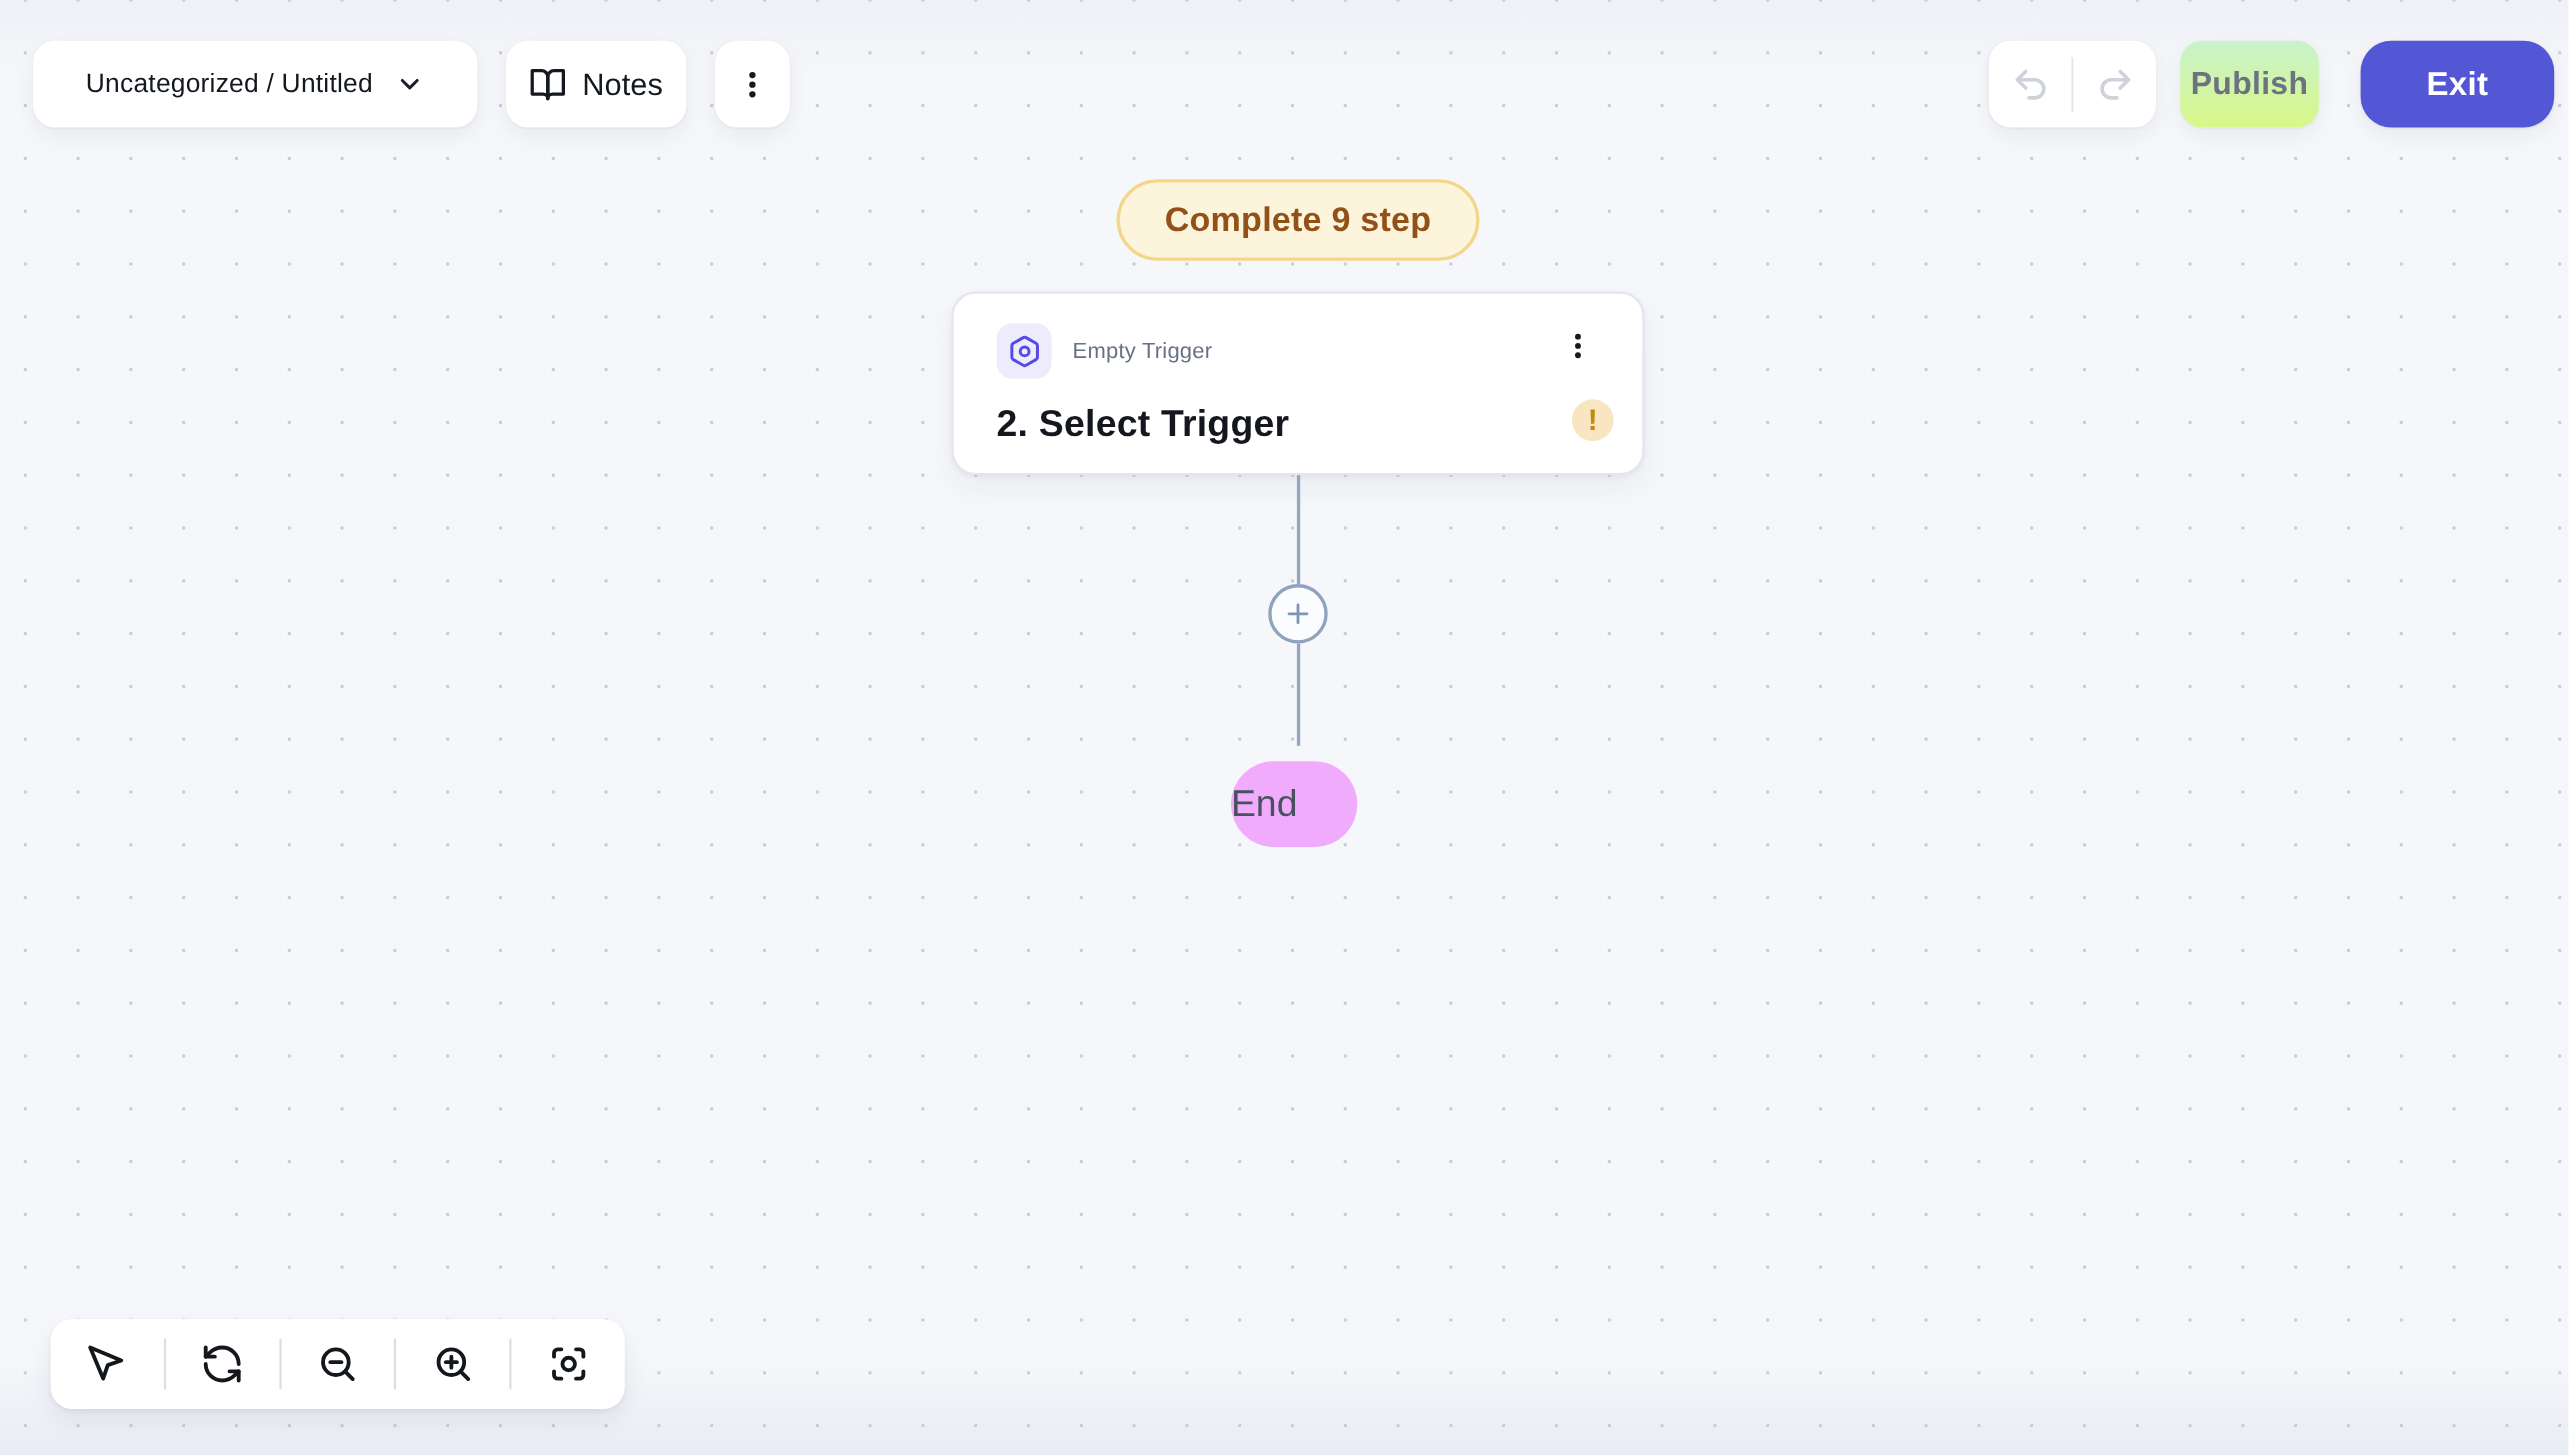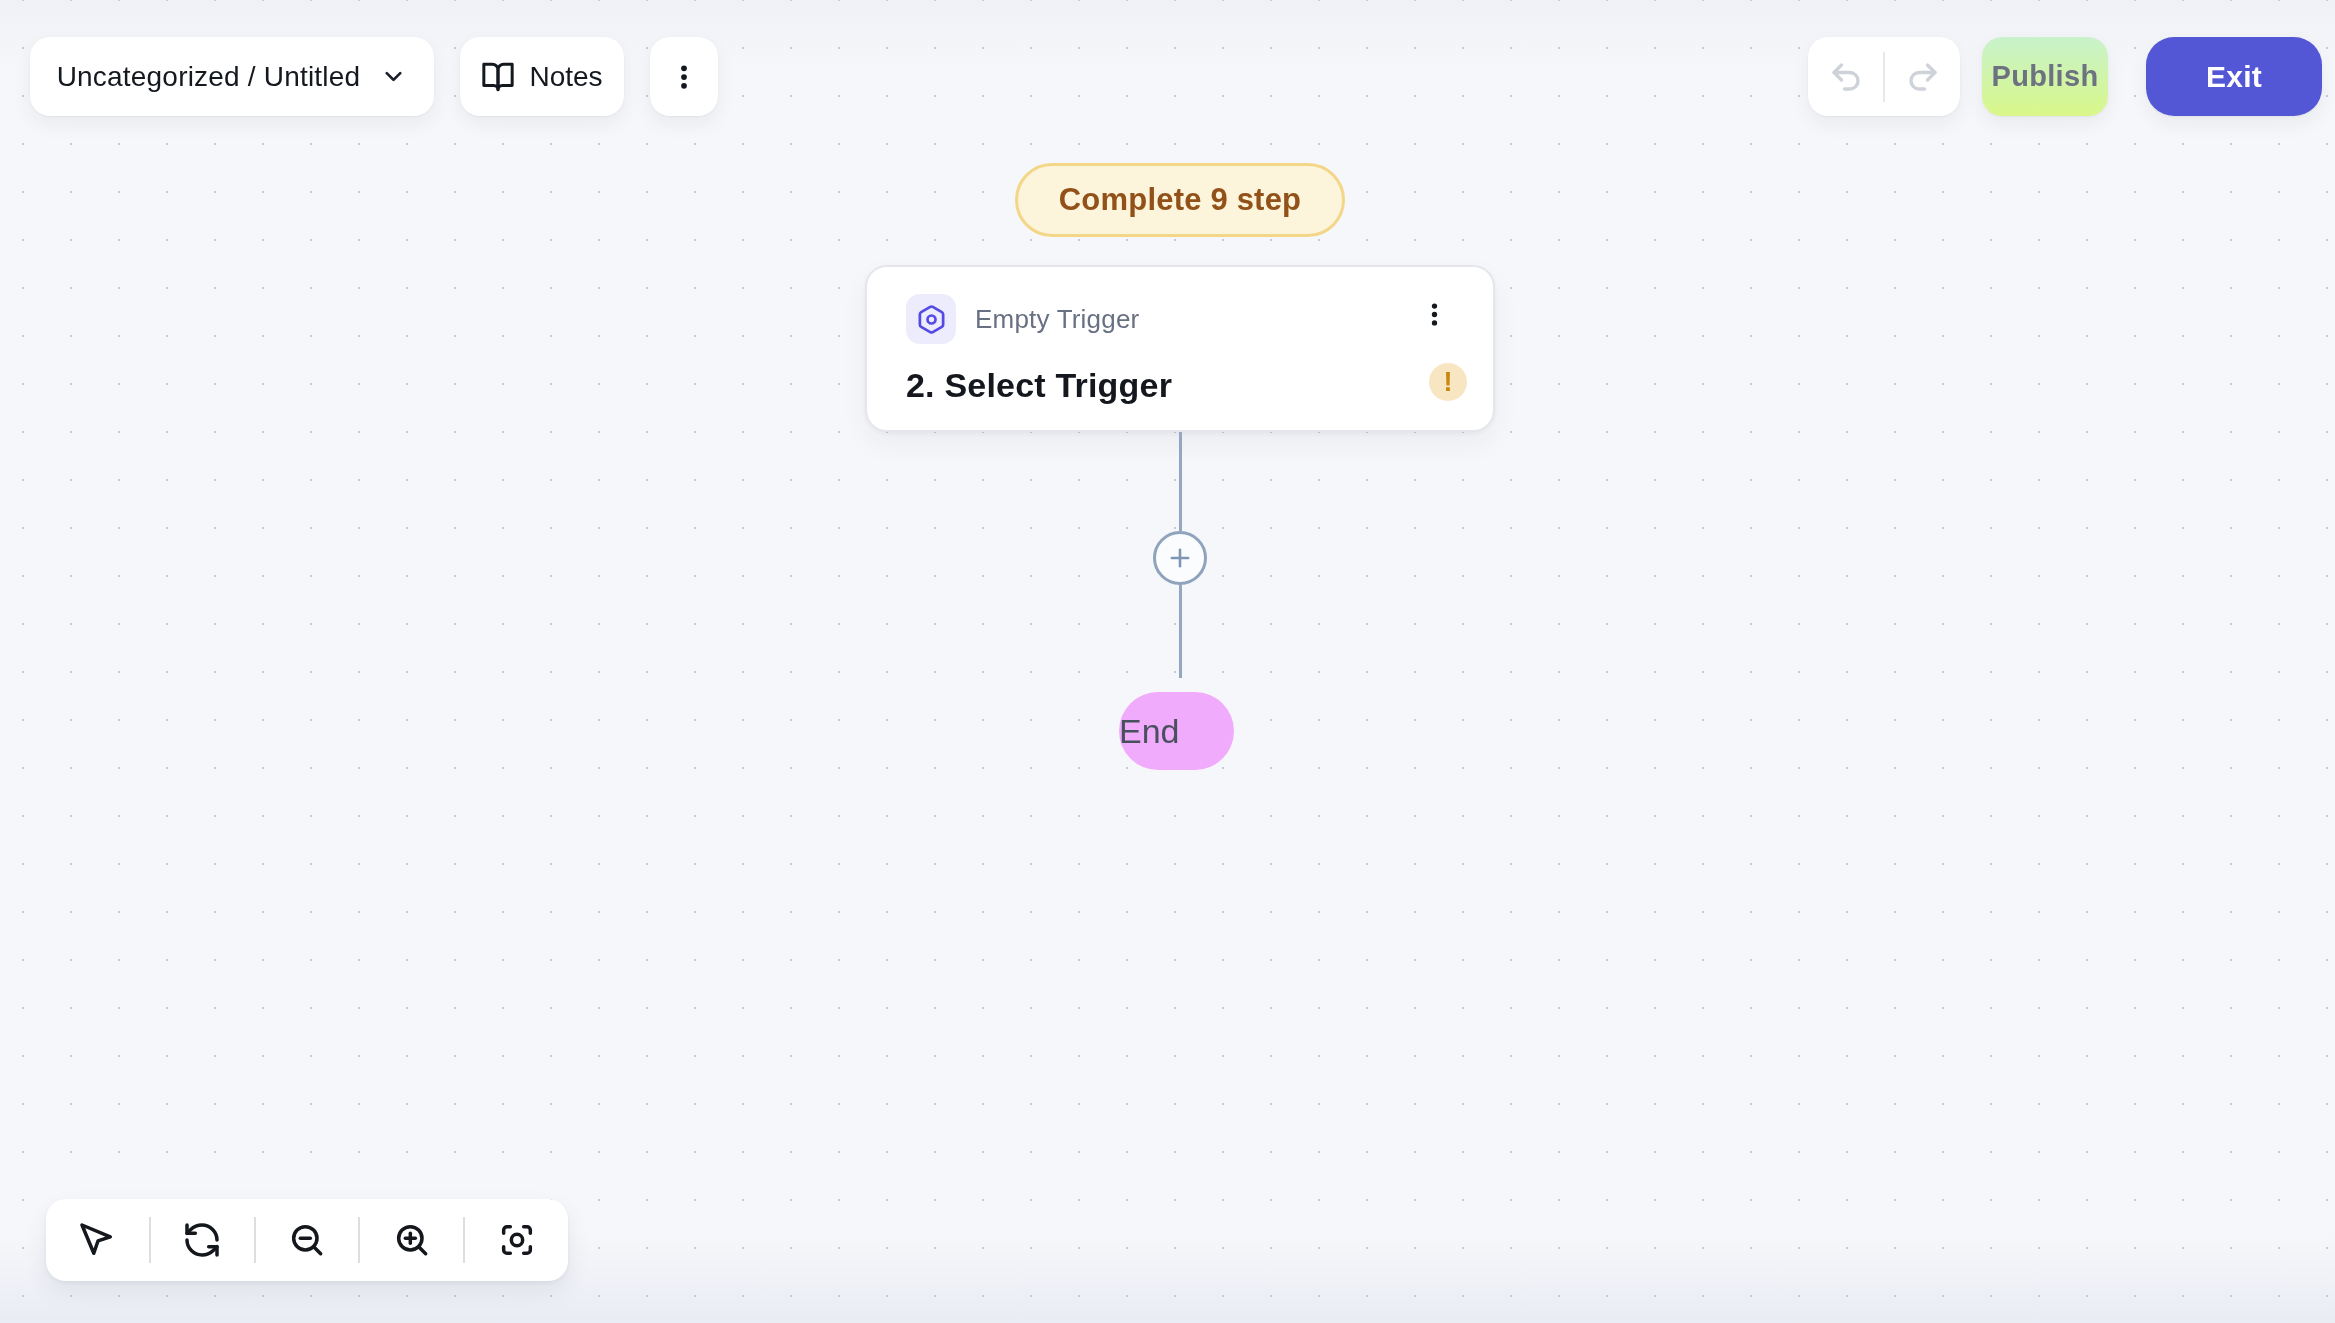--- a/index.html
+++ b/index.html
@@ -16,21 +16,21 @@
     background-position:-1px -24px;
   }
   .pillbtn {
     position:absolute; top:37px; height:79px;
     background:#ffffff; border-radius:20px;
     box-shadow:0 1px 2px rgba(24,32,63,.05), 0 8px 20px rgba(24,32,63,.06);
     display:flex; align-items:center; justify-content:center;
     box-sizing:border-box; cursor:pointer;
   }
   .project-btn { left:30px; width:404px; gap:20px; }
-  .project-btn .label { font-size:28px; font-weight:500; color:#14181F; letter-spacing:.2px; }
+  .project-btn .label { font-size:24px; font-weight:500; color:#14181F; letter-spacing:.2px; }
   .notes-btn { left:460px; width:164px; gap:14px; }
   .notes-btn .label { font-size:28px; font-weight:500; color:#14181F; }
   .kebab-btn { left:650px; width:68px; }
   .history-group { left:1808px; width:152px; cursor:default; }
   .history-group .half { flex:1; height:100%; display:flex; align-items:center; justify-content:center; cursor:pointer; }
   .history-divider { width:2px; height:50px; background:#E6E8EC; }
   .publish-btn { left:1982px; width:126px; background:linear-gradient(180deg,#C8F2CB 0%,#D9F789 100%); }
   .publish-btn .label { font-size:29px; font-weight:600; color:#6C7280; letter-spacing:.3px; }
   .exit-btn { left:2146px; width:176px; background:#5457D5; border-radius:28px; }
   .exit-btn .label { font-size:30px; font-weight:600; color:#ffffff; letter-spacing:.3px; }
@@ -47,21 +47,21 @@
     position:absolute; left:865px; top:265px; width:630px; height:167px;
     background:#ffffff; border:2px solid #E4E6EB; border-radius:22px;
     box-sizing:border-box; cursor:pointer;
     box-shadow:0 2px 4px rgba(24,32,63,.04), 0 12px 28px rgba(24,32,63,.05);
   }
   .card-header { position:absolute; left:39px; top:27px; display:flex; align-items:center; gap:19px; }
   .trigger-icon-box {
     width:50px; height:50px; border-radius:14px; background:#ECECFD;
     display:flex; align-items:center; justify-content:center;
   }
-  .type-label { font-size:26px; font-weight:500; color:#687083; letter-spacing:.2px; }
+  .type-label { font-size:20px; font-weight:500; color:#687083; letter-spacing:.2px; }
   .card-kebab { position:absolute; right:44px; top:33px; cursor:pointer; }
   .card-title {
     position:absolute; left:39px; top:97px; height:42px; display:flex; align-items:center;
     font-size:34px; font-weight:650; color:#14171E; letter-spacing:.2px;
   }
   .warn-badge {
     position:absolute; right:26px; top:96px; width:38px; height:38px; border-radius:50%;
     background:#F8E6C3; display:flex; align-items:center; justify-content:center;
     font-size:27px; font-weight:700; color:#C8870F;
   }

